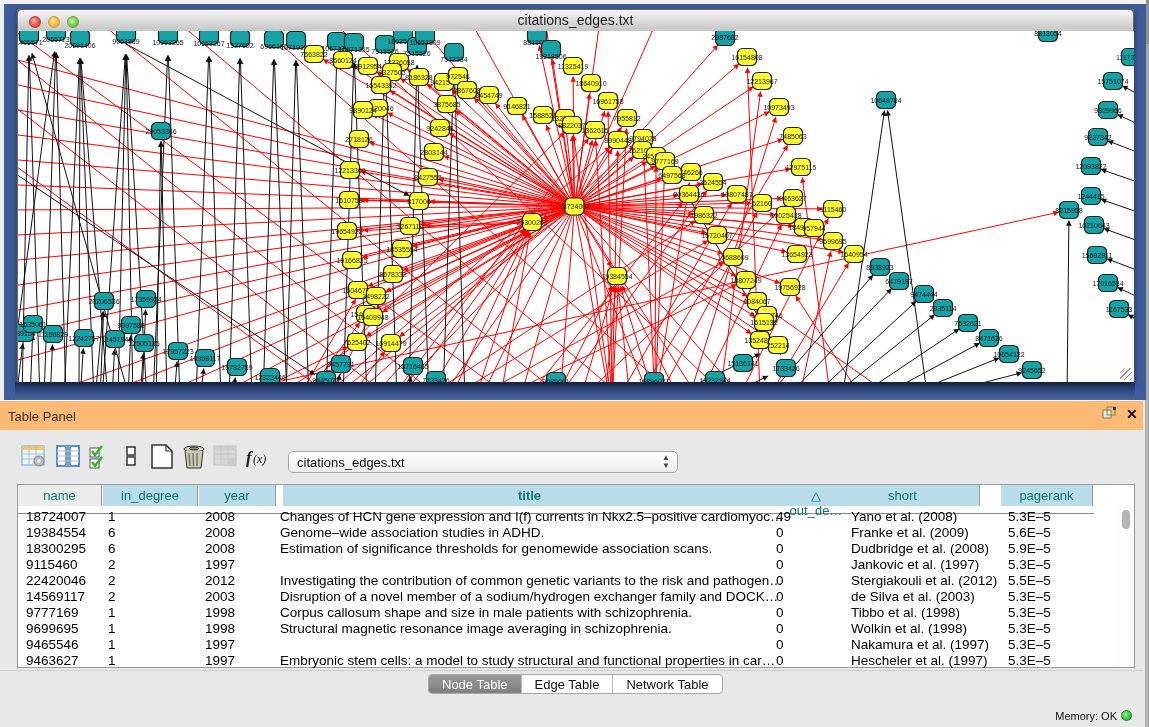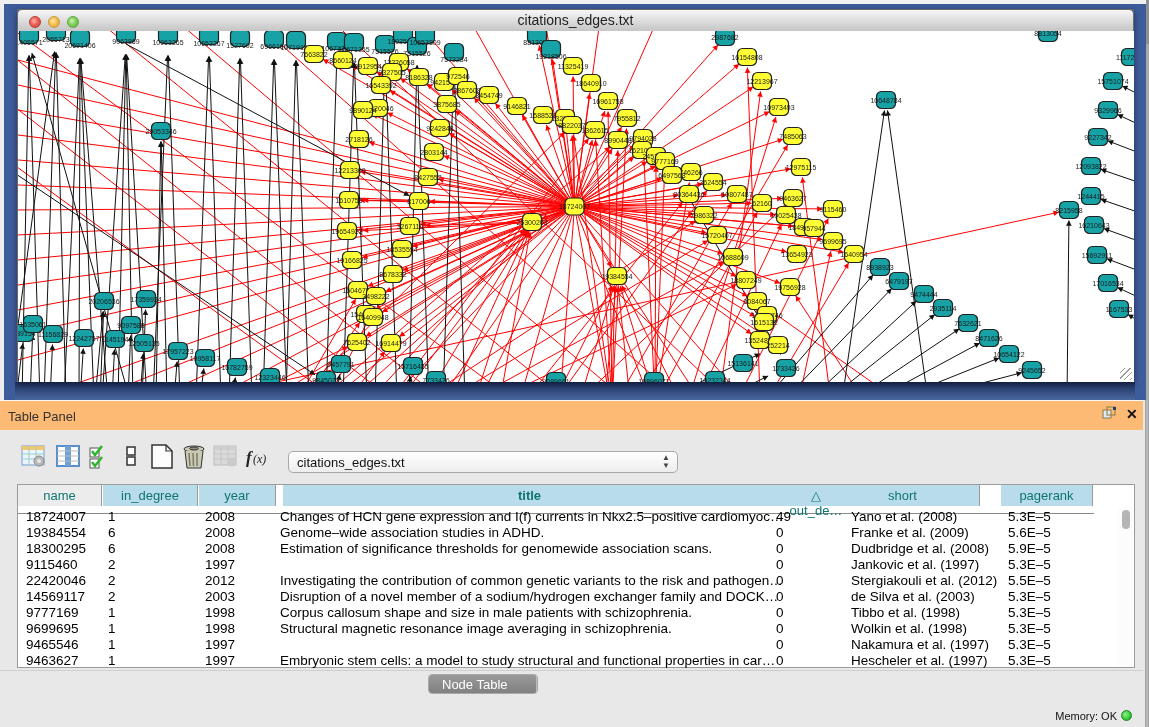--- a/index.html
+++ b/index.html
@@ -59,21 +59,21 @@
 .c-ind   { left:90px;  width:88px; }
 .c-year  { left:187px; width:70px; }
 .c-title { left:262px; width:505px; }
 .c-out   { left:758px; width:64px; }
 .c-short { left:833px; width:152px; }
 .c-pr    { left:990px; width:86px; }
 #vsb { position:absolute; right:1px; top:22px; width:15px; height:160px; background:#fcfcfc; }
 #vsb .thumb { position:absolute; left:4px; top:3px; width:8px; height:19px; background:#b5b5b5; border-radius:5px; }
 
 #tabs { position:absolute; left:428px; top:274px; height:20px; display:flex;
-  border:1px solid #a9a9a9; border-radius:4px; overflow:hidden; background:#fff; font-size:13px;flex-direction:column; }
+  border:1px solid #a9a9a9; border-radius:4px; overflow:hidden; background:#fff; font-size:13px; }
 #tabs .seg { padding:1px 13px 0; line-height:18px; color:#111; border-right:1px solid #bbb; }
 #tabs .seg.sel { background:linear-gradient(#9a9a9a,#7f7f7f); color:#fff; }
 #tabs .seg:last-child { border-right:none; }
 #pline { position:absolute; left:0; top:270px; width:1143px; height:1px; background:#cfcfcf; }
 
 #status { position:absolute; left:0; top:300px; width:1149px; height:27px; }
 #status .mem { position:absolute; right:32px; top:10px; font-size:11px; color:#111; }
 #status .dot { position:absolute; left:1121px; top:10px; width:11px; height:11px; border-radius:50%;
   background:radial-gradient(circle at 3.5px 3.5px,#8ef08e,#2ecc2e 60%,#18a018); border:1px solid #2a7a2a; }
 </style></head>

